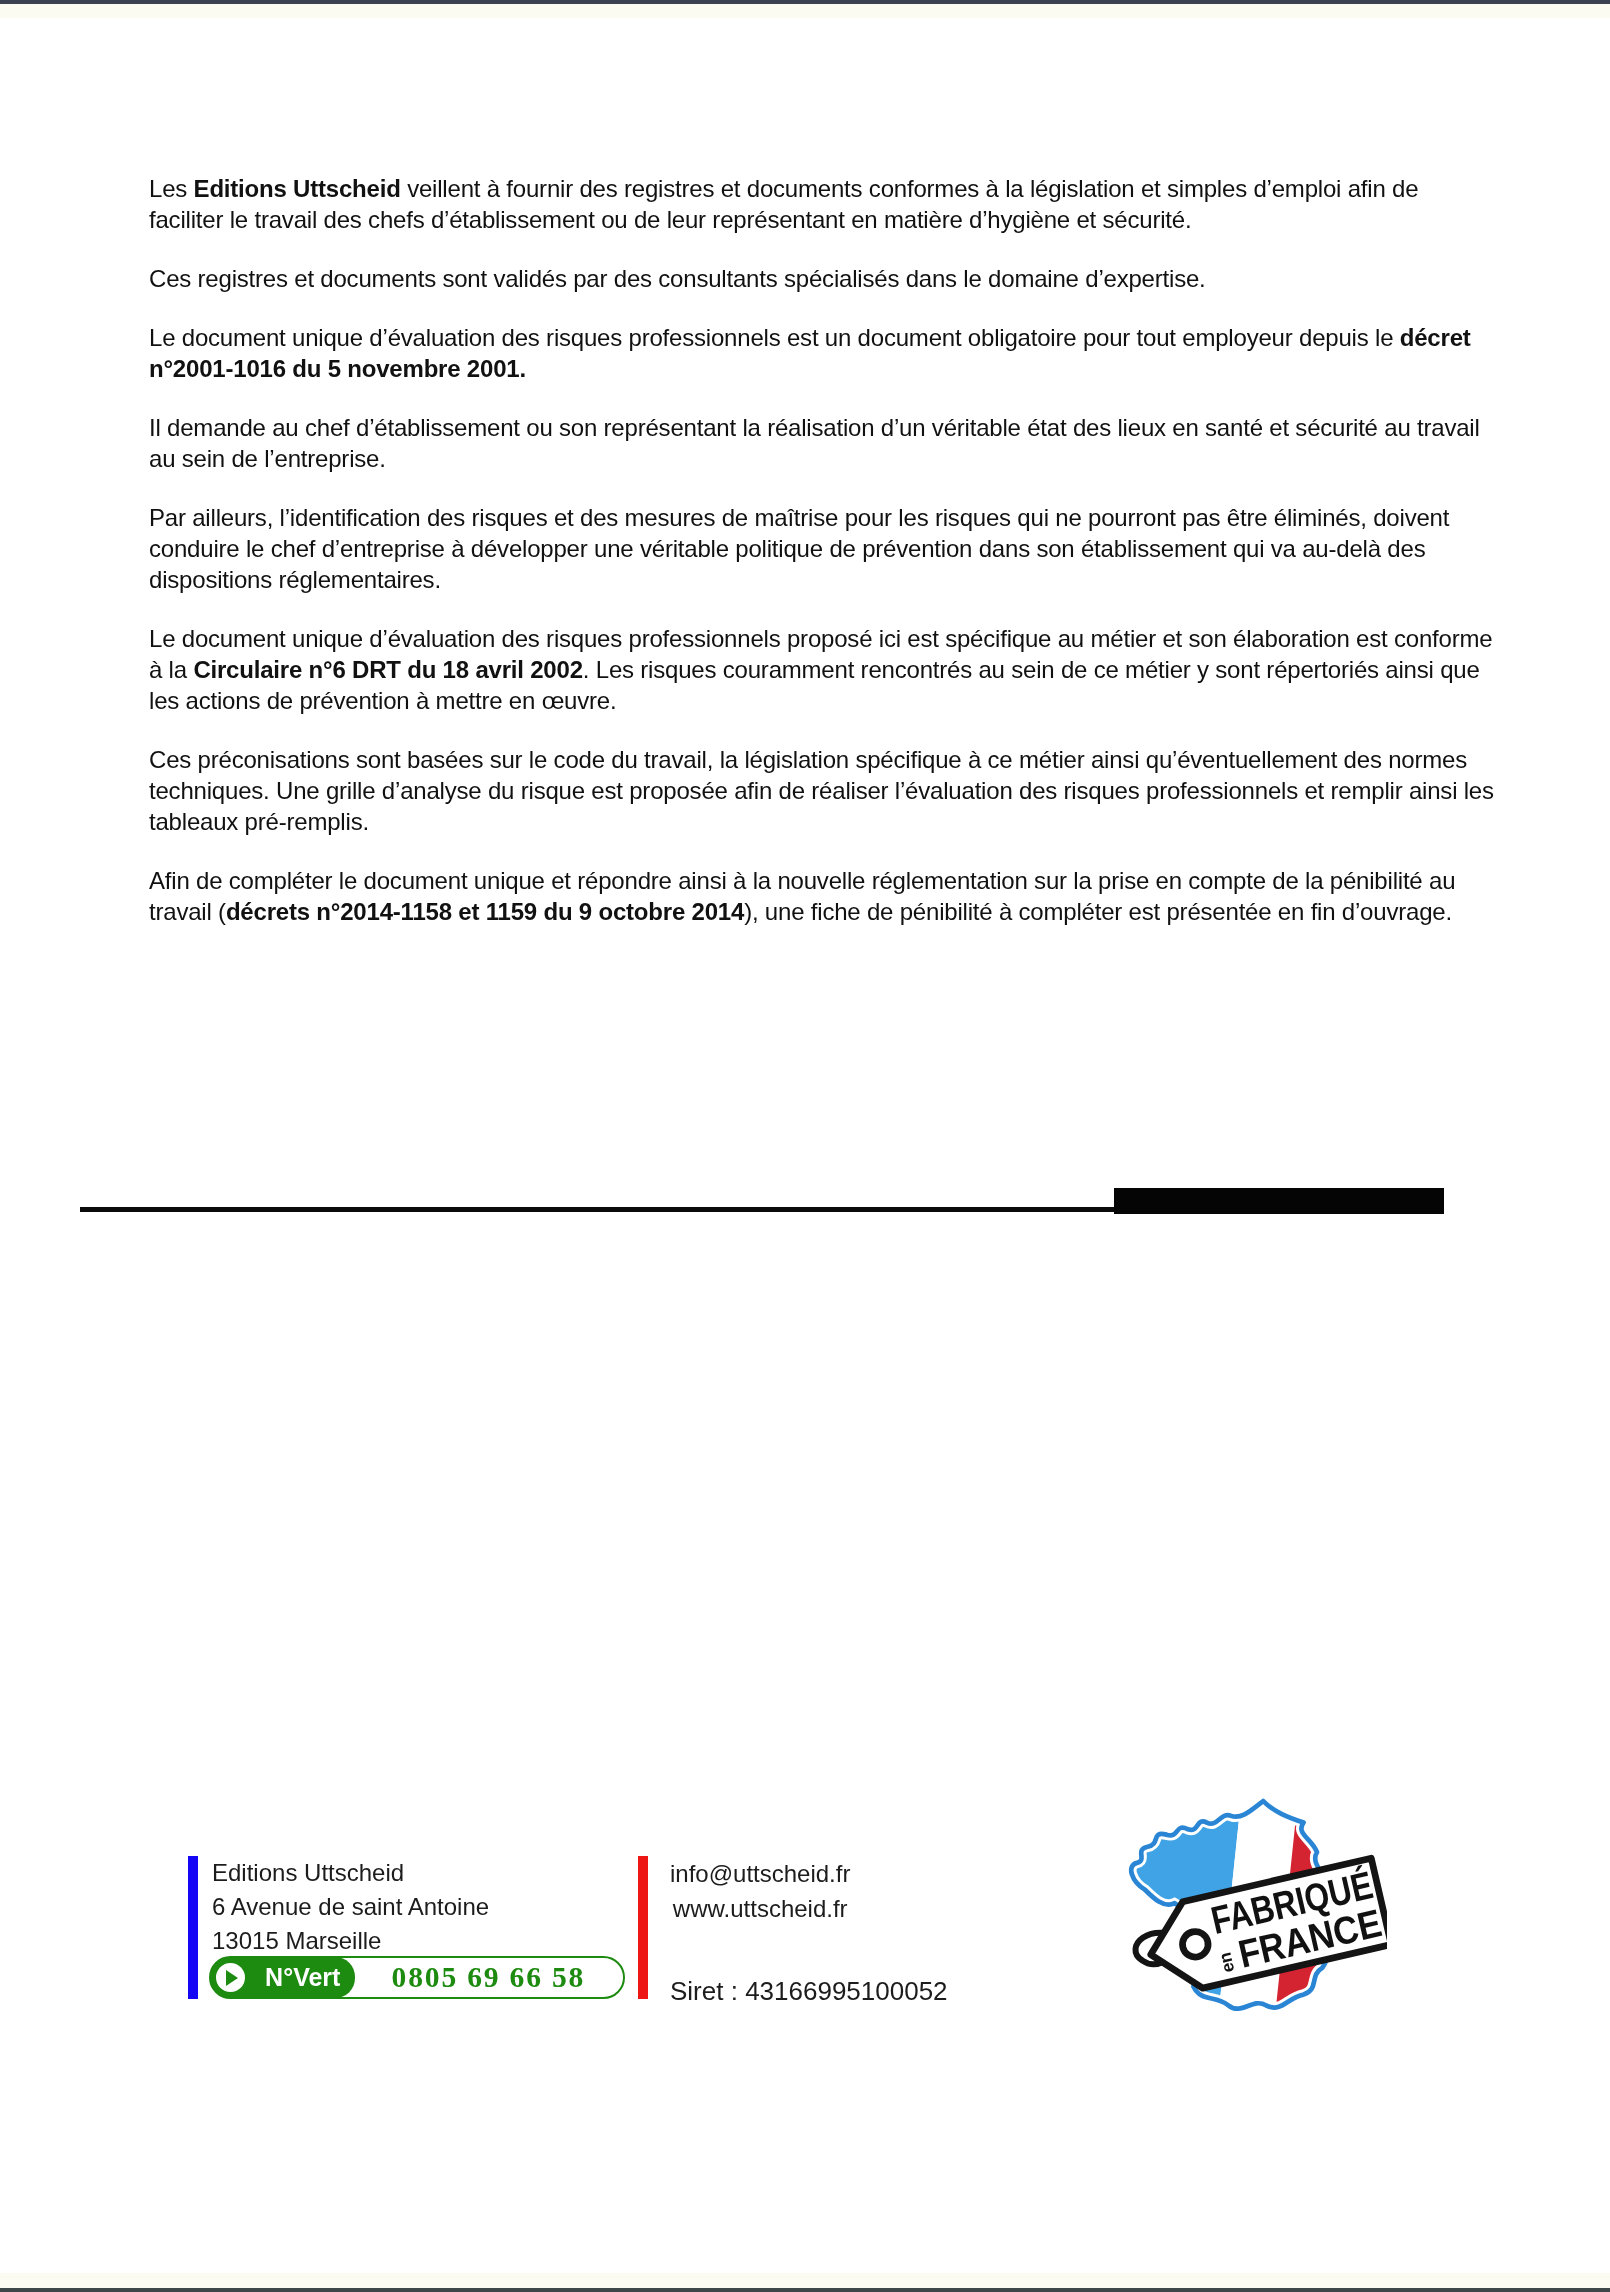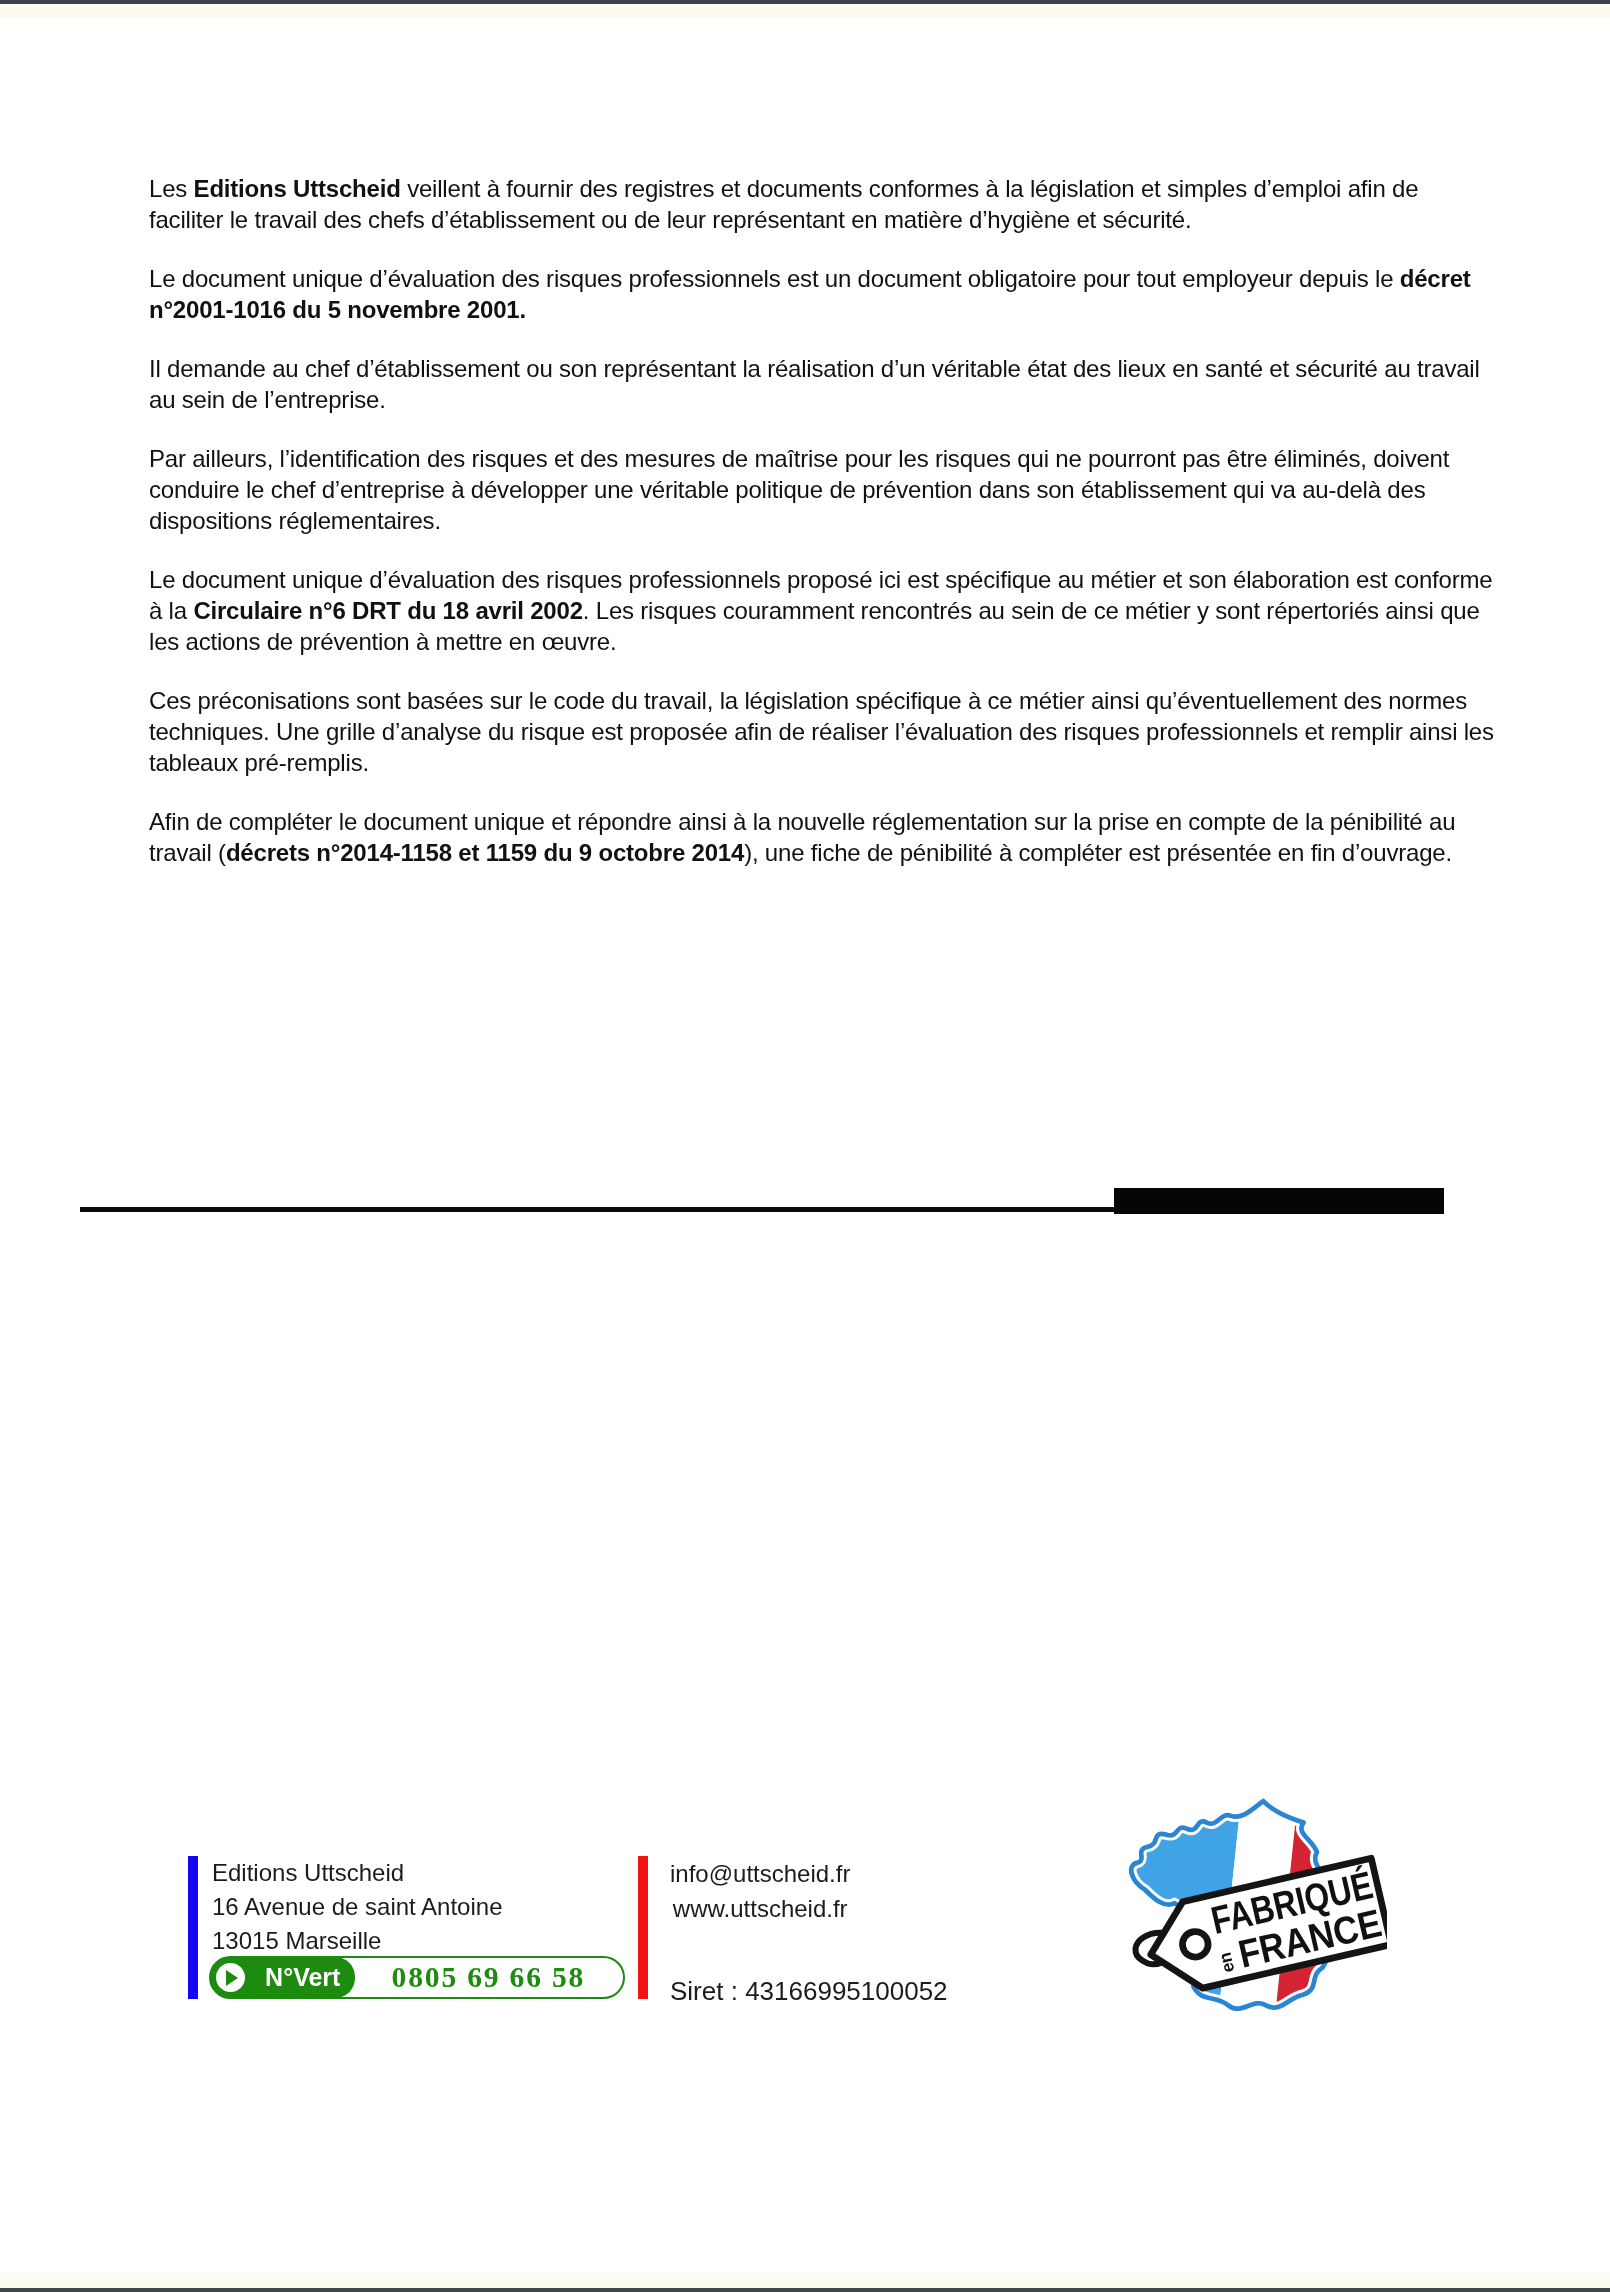--- a/index.html
+++ b/index.html
@@ -87,36 +87,37 @@
 </head>
 <body>
 
 <div class="page">
 
   <div class="top-edge"></div>
   <div class="top-cream"></div>
 
   <div class="content" id="paragraphs">
       <p><span>Les </span><b>Editions Uttscheid</b><span> veillent à fournir des registres et documents conformes à la législation et simples d’emploi afin de faciliter le travail des chefs d’établissement ou de leur représentant en matière d’hygiène et sécurité.</span></p>
+      <p><span>Ces registres et documents sont validés par des consultants spécialisés dans le domaine d’expertise.</span></p>
       <p><span>Le document unique d’évaluation des risques professionnels est un document obligatoire pour tout employeur depuis le </span><b>décret n°2001-1016 du 5 novembre 2001.</b></p>
       <p><span>Il demande au chef d’établissement ou son représentant la réalisation d’un véritable état des lieux en santé et sécurité au travail au sein de l’entreprise.</span></p>
       <p><span>Par ailleurs, l’identification des risques et des mesures de maîtrise pour les risques qui ne pourront pas être éliminés, doivent conduire le chef d’entreprise à développer une véritable politique de prévention dans son établissement qui va au-delà des dispositions réglementaires.</span></p>
       <p><span>Le document unique d’évaluation des risques professionnels proposé ici est spécifique au métier et son élaboration est conforme à la </span><b>Circulaire n°6 DRT du 18 avril 2002</b><span>. Les risques couramment rencontrés au sein de ce métier y sont répertoriés ainsi que les actions de prévention  à mettre en œuvre.</span></p>
       <p><span>Ces préconisations sont basées sur le code du travail, la législation spécifique à ce métier ainsi qu’éventuellement des normes techniques. Une grille d’analyse du risque est proposée afin de réaliser l’évaluation des risques professionnels et remplir ainsi les tableaux pré-remplis.</span></p>
       <p><span>Afin de compléter le document unique et répondre ainsi à la nouvelle réglementation  sur la prise en compte de la pénibilité au travail (</span><b>décrets n°2014-1158 et 1159 du 9 octobre 2014</b><span>), une fiche de pénibilité à compléter est présentée en fin d’ouvrage.</span></p>
     </div>
 
   <div class="divider-thin"></div>
   <div class="divider-thick"></div>
 
   <div class="vbar blue" id="bar-blue" style="background: rgb(20, 5, 245);"></div>
 
   <div class="address">
     <div>Editions Uttscheid</div>
-    <div>16 Avenue de saint Antoine</div>
+    <div>6 Avenue de saint Antoine</div>
     <div>13015 Marseille</div>
   </div>
 
   <div class="nvert">
     <div class="nvert-left">
       <span class="nvert-circle">
           <span class="nvert-play"></span>
         </span>
       <span>N°Vert</span>
     </div>

